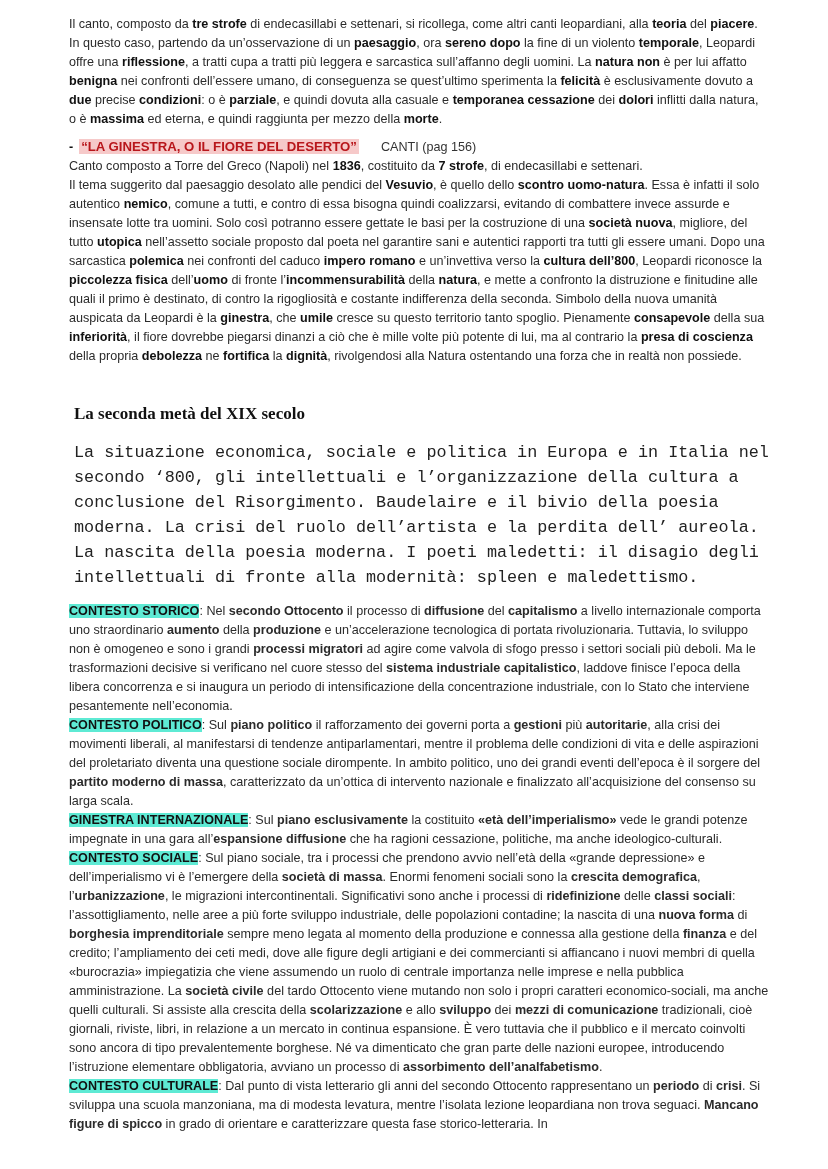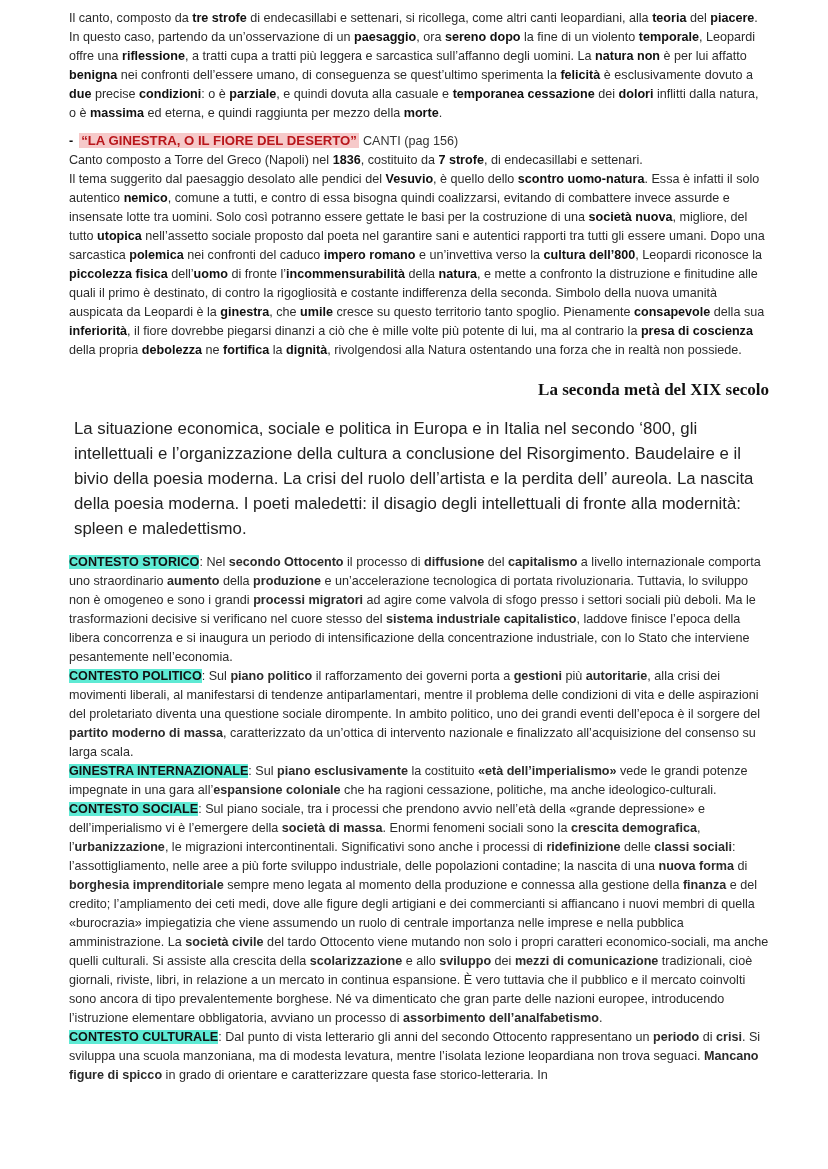--- a/index.html
+++ b/index.html
@@ -1,28 +1,28 @@
 <!DOCTYPE html>
 <html><head>
 <meta charset="utf-8">
 <style>
   html, body { margin: 0; padding: 0; background: #ffffff; }
   body { width: 828px; height: 1169px; overflow: hidden; position: relative; }
-  .page { position: absolute; left: 69px; top: 9px; width: 700px; color: #2b2b2b;
+  .page { position: absolute; left: 69px; top: 15px; width: 700px; color: #2b2b2b;
     font-family: "Liberation Sans", sans-serif; font-size: 12.6px; line-height: 19px; }
   .para { margin: 0; }
   .para b { color: #111; font-weight: bold; }
   .gap-sm { height: 8px; }
   .item-title { margin: 0; }
   .item-title .dash { font-weight: bold; color: #111; margin-right: 6px; }
   .item-title .hl-red { background: #f6c9c9; font-weight: bold; color: #b8161b; padding: 0 2px; font-size: 13.2px; }
-  .item-title .ref { margin-left: 4px; color: #333; }
+  .item-title .ref { margin-left: 22px; color: #333; }
   .section-heading { font-family: "Liberation Serif", serif; font-weight: bold; font-size: 17px;
-    color: #111; margin: 18px 0 0 5px; line-height: 24px; text-align: right; }
-  .serif-intro { font-family: Liberation Sans, sans-serif; font-size: 16.8px; line-height: 25px;
+    color: #111; margin: 36px 0 0 5px; line-height: 24px; }
+  .serif-intro { font-family: Liberation Mono, monospace; font-size: 16.8px; line-height: 25px;
     color: #222; margin: 14px 0 0 5px; }
   .ctx { margin: 0; }
   .ctx .label { background: #5eead4; font-weight: bold; color: #111; }
   .gap-md { height: 12px; }
 </style>
 </head>
 <body>
 
 <div class="page">
 
@@ -35,17 +35,17 @@
   </p>
   <p class="para rich"><span>Canto composto a Torre del Greco (Napoli) nel </span><b>1836</b><span>, costituito da </span><b>7 strofe</b><span>, di endecasillabi e settenari.</span><br><span>Il tema suggerito dal paesaggio desolato alle pendici del </span><b>Vesuvio</b><span>, è quello dello </span><b>scontro uomo-natura</b><span>. Essa è infatti il solo autentico </span><b>nemico</b><span>, comune a tutti, e contro di essa bisogna quindi coalizzarsi, evitando di combattere invece assurde e insensate lotte tra uomini. Solo così potranno essere gettate le basi per la costruzione di una </span><b>società nuova</b><span>, migliore, del tutto </span><b>utopica</b><span> nell’assetto sociale proposto dal poeta nel garantire sani e autentici rapporti tra tutti gli essere umani. Dopo una sarcastica </span><b>polemica</b><span> nei confronti del caduco </span><b>impero romano</b><span> e un’invettiva verso la </span><b>cultura dell’800</b><span>, Leopardi riconosce la </span><b>piccolezza fisica</b><span> dell’</span><b>uomo</b><span> di fronte l’</span><b>incommensurabilità</b><span> della </span><b>natura</b><span>, e mette a confronto la distruzione e finitudine alle quali il primo è destinato, di contro la rigogliosità e costante indifferenza della seconda. Simbolo della nuova umanità auspicata da Leopardi è la </span><b>ginestra</b><span>, che </span><b>umile</b><span> cresce su questo territorio tanto spoglio. Pienamente </span><b>consapevole</b><span> della sua </span><b>inferiorità</b><span>, il fiore dovrebbe piegarsi dinanzi a ciò che è mille volte più potente di lui, ma al contrario la </span><b>presa di coscienza</b><span> della propria </span><b>debolezza</b><span> ne </span><b>fortifica</b><span> la </span><b>dignità</b><span>, rivolgendosi alla Natura ostentando una forza che in realtà non possiede.</span></p>
 
   <h2 class="section-heading">La seconda metà del XIX secolo</h2>
   <p class="serif-intro">La situazione economica, sociale e politica in Europa e in Italia nel secondo ‘800, gli intellettuali e l’organizzazione della cultura a conclusione del Risorgimento. Baudelaire e il bivio della poesia moderna. La crisi del ruolo dell’artista e la perdita dell’ aureola. La nascita della poesia moderna. I poeti maledetti: il disagio degli intellettuali di fronte alla modernità: spleen e maledettismo.</p>
 
   <div class="gap-md"></div>
 
   <p class="ctx"><span class="label">CONTESTO STORICO</span><span class="rich"><span>: Nel </span><b>secondo Ottocento</b><span> il processo di </span><b>diffusione</b><span> del </span><b>capitalismo</b><span> a livello internazionale comporta uno straordinario </span><b>aumento</b><span> della </span><b>produzione</b><span> e un’accelerazione tecnologica di portata rivoluzionaria. Tuttavia, lo sviluppo non è omogeneo e sono i grandi </span><b>processi migratori</b><span> ad agire come valvola di sfogo presso i settori sociali più deboli. Ma le trasformazioni decisive si verificano nel cuore stesso del </span><b>sistema industriale capitalistico</b><span>, laddove finisce l’epoca della libera concorrenza e si inaugura un periodo di intensificazione della concentrazione industriale, con lo Stato che interviene pesantemente nell’economia.</span></span></p>
   <p class="ctx"><span class="label">CONTESTO POLITICO</span><span class="rich"><span>: Sul </span><b>piano politico</b><span> il rafforzamento dei governi porta a </span><b>gestioni</b><span> più </span><b>autoritarie</b><span>, alla crisi dei movimenti liberali, al manifestarsi di tendenze antiparlamentari, mentre il problema delle condizioni di vita e delle aspirazioni del proletariato diventa una questione sociale dirompente.  In ambito politico, uno dei grandi eventi dell’epoca è il sorgere del </span><b>partito moderno di massa</b><span>, caratterizzato da un’ottica di intervento nazionale e finalizzato all’acquisizione del consenso su larga scala.</span></span></p>
-  <p class="ctx"><span class="label">GINESTRA INTERNAZIONALE</span><span class="rich"><span>: Sul </span><b>piano esclusivamente</b><span> la costituito </span><b>«età dell’imperialismo»</b><span> vede le grandi potenze impegnate in una gara all’</span><b>espansione coloniale</b><span> che ha ragioni cessazione, politiche, ma anche ideologico-culturali.</span></span></p>
+  <p class="ctx"><span class="label">GINESTRA INTERNAZIONALE</span><span class="rich"><span>: Sul </span><b>piano esclusivamente</b><span> la costituito </span><b>«età dell’imperialismo»</b><span> vede le grandi potenze impegnate in una gara all’</span><b>espansione diffusione</b><span> che ha ragioni cessazione, politiche, ma anche ideologico-culturali.</span></span></p>
   <p class="ctx"><span class="label">CONTESTO SOCIALE</span><span class="rich"><span>: Sul piano sociale, tra i processi che prendono avvio nell’età della «grande depressione» e dell’imperialismo vi è l’emergere della </span><b>società di massa</b><span>. Enormi fenomeni sociali sono la </span><b>crescita demografica</b><span>, l’</span><b>urbanizzazione</b><span>, le migrazioni intercontinentali. Significativi sono anche i processi di </span><b>ridefinizione</b><span> delle </span><b>classi sociali</b><span>: l’assottigliamento, nelle aree a più forte sviluppo industriale, delle popolazioni contadine; la nascita di una </span><b>nuova forma</b><span> di </span><b>borghesia imprenditoriale</b><span> sempre meno legata al momento della produzione e connessa alla gestione della </span><b>finanza</b><span> e del credito; l’ampliamento dei ceti medi, dove alle figure degli artigiani e dei commercianti si affiancano i nuovi membri di quella «burocrazia» impiegatizia che viene assumendo un ruolo di centrale importanza nelle imprese e nella pubblica amministrazione. La </span><b>società civile</b><span> del tardo Ottocento viene mutando non solo i propri caratteri economico-sociali, ma anche quelli culturali. Si assiste alla crescita della </span><b>scolarizzazione</b><span> e allo </span><b>sviluppo</b><span> dei </span><b>mezzi di comunicazione</b><span> tradizionali, cioè giornali, riviste, libri, in relazione a un mercato in continua espansione. È vero tuttavia che il pubblico e il mercato coinvolti sono ancora di tipo prevalentemente borghese. Né va dimenticato che gran parte delle nazioni europee, introducendo l’istruzione elementare obbligatoria, avviano un processo di </span><b>assorbimento dell’analfabetismo</b><span>.</span></span></p>
   <p class="ctx"><span class="label">CONTESTO CULTURALE</span><span class="rich"><span>: Dal punto di vista letterario gli anni del secondo Ottocento rappresentano un </span><b>periodo</b><span> di </span><b>crisi</b><span>. Si sviluppa una scuola manzoniana, ma di modesta levatura, mentre l’isolata lezione leopardiana non trova seguaci. </span><b>Mancano figure di spicco</b><span> in grado di orientare e caratterizzare questa fase storico-letteraria. In</span></span></p>
 
 </div>
 
 </body></html>

